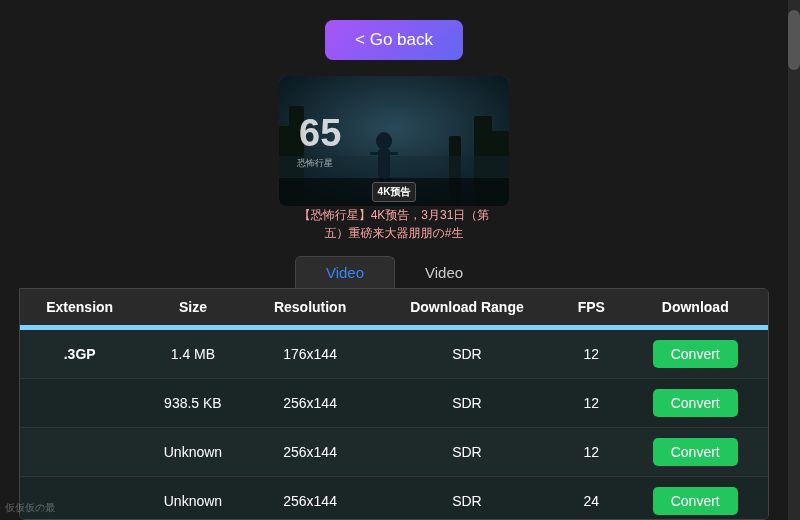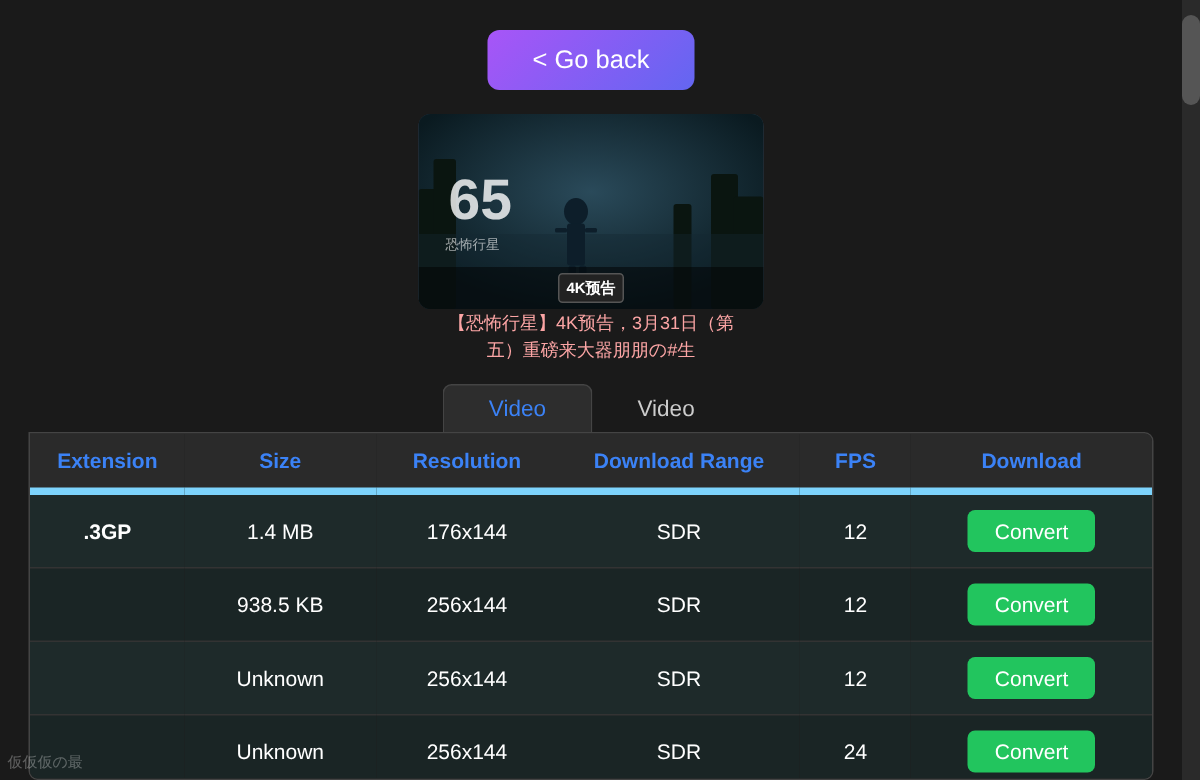--- a/index.html
+++ b/index.html
@@ -138,36 +138,36 @@
       width: 100%;
       border-collapse: collapse;
       font-size: 14px;
     }
     thead tr {
       background: #2a2a2a;
     }
     thead th {
       padding: 10px 8px;
       font-weight: 600;
-      color: #3b82f6;
+      color: #ffffff;
       text-align: center;
       border-bottom: 5px solid #7dd3fc;
     }
     tbody tr {
       border-bottom: 1px solid #333;
       background: #1e2a2a;
     }
     tbody tr:nth-child(even) {
       background: #1a2525;
     }
     tbody tr:last-child {
       border-bottom: none;
     }
     tbody td {
-      padding: 10px 22px;
+      padding: 10px 8px;
       text-align: center;
       color: #ffffff;
       font-size: 14px;
     }
     .ext-cell {
       font-weight: 600;
     }
     .convert-btn {
       background: #22c55e;
       color: white;

